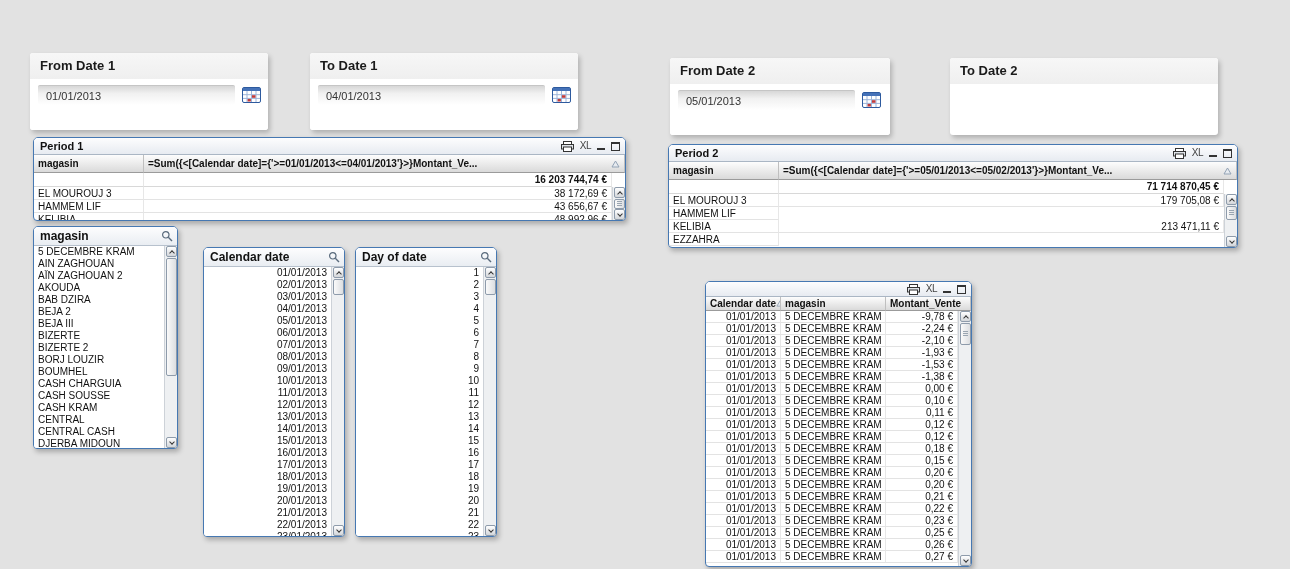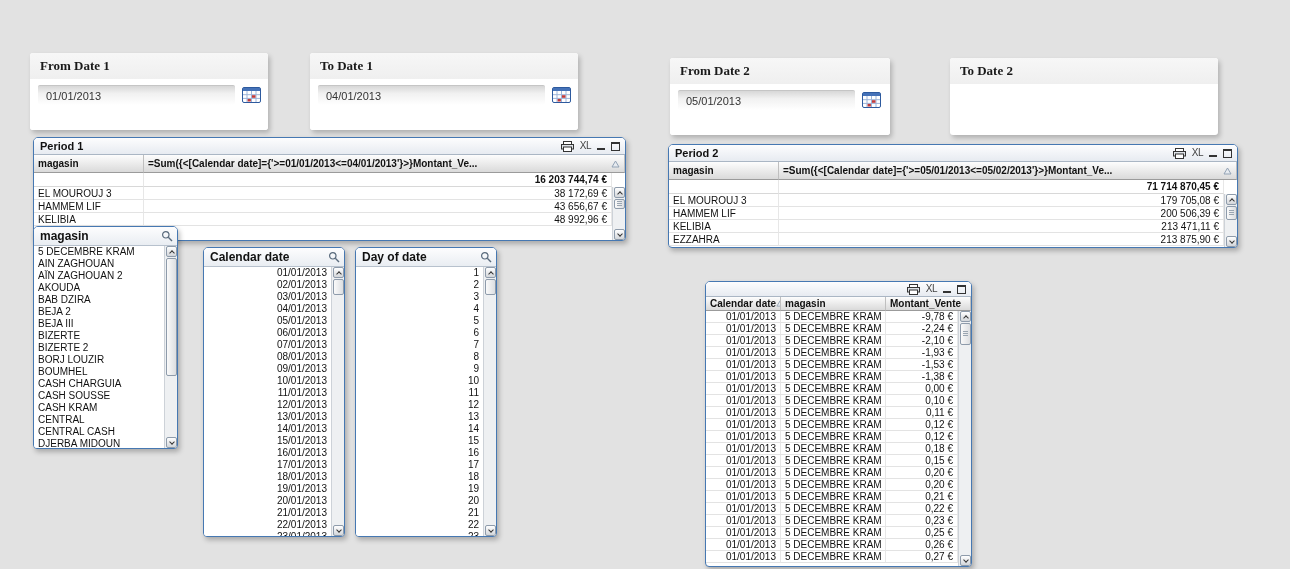--- a/index.html
+++ b/index.html
@@ -5,21 +5,21 @@
   * { margin:0; padding:0; box-sizing:border-box; }
   html,body { width:1290px; height:569px; overflow:hidden; }
   body { font-family:"Liberation Sans", sans-serif; background:#e2e2e2; }
   #screen { position:relative; width:1290px; height:569px; background:#e2e2e2; overflow:hidden; }
 
   
   .date-widget { position:absolute; background:#ffffff; border-radius:3px;
     box-shadow:2px 3px 5px rgba(0,0,0,.22); height:77px; }
   .dw-caption { height:26px; background:linear-gradient(180deg,#f7f7f7,#efefef);
     font-size:13px; font-weight:bold; color:#1a1a1a; padding:5px 12px 0 10px;
-    border-radius:3px 3px 0 0;font-family:Liberation Serif, serif; }
+    border-radius:3px 3px 0 0; }
   .dw-body { position:relative; height:51px; background:#fff; border-radius:0 0 3px 3px; }
   .date-input { position:absolute; top:6px; height:20px; font-family:"Liberation Sans",sans-serif;
     font-size:11px; color:#333; padding:0 0 0 8px; border:none; outline:none;
     background:linear-gradient(180deg,#d7d7d7 0%,#f1f1f1 40%,#ffffff 100%);
     border-top:1px solid #c5c5c5; border-radius:2px; }
   .cal-btn { position:absolute; top:8px; width:19px; height:16px; background:none; border:none;
     cursor:pointer; padding:0; }
 
   
   .qv-window { position:absolute; background:#fff; border:1px solid #4678b2;
@@ -82,21 +82,21 @@
   .sb-btn.up { top:0; } .sb-btn.down { bottom:0; }
   .chev { position:absolute; left:3px; width:4px; height:4px;
     border-left:1px solid #333; border-bottom:1px solid #333; }
   .sb-btn.up .chev { top:3.5px; transform:rotate(135deg); }
   .sb-btn.down .chev { top:2px; transform:rotate(-45deg); }
   .sb-thumb { position:absolute; left:1px; width:11px;
     background:linear-gradient(90deg,#fafafa,#dcdee1); border:1px solid #8e9bab; border-radius:2px; cursor:grab; }
   .sb-thumb.grip::after { content:""; position:absolute; left:2px; right:2px; top:50%; margin-top:-3px;
     height:5px; background:repeating-linear-gradient(180deg,#9aa5b1 0 1px,transparent 1px 2px); }
 
-  .period1-pos { left:33px; top:137px; width:593px; height:104px; }
+  .period1-pos { left:33px; top:137px; width:593px; height:84px; }
   .period2-pos { left:668px; top:144px; width:570px; height:104px; }
   .period .qv-caption { height:17px; }
 </style>
 </head>
 <body>
 
 <div id="screen">
 
   <div class="date-widget" style="left:30px;top:53px;width:238px;">
     <div class="dw-caption">From Date 1</div>
@@ -238,31 +238,29 @@
     </div>
     <div class="tbody">
 
         <div class="trow">
           <div class="td c1">EL MOUROUJ 3</div>
           <div class="td c2 num">179 705,08 €</div>
         </div>
 
         <div class="trow">
           <div class="td c1">HAMMEM LIF</div>
-          <div class="td c2 num">200 506,39 €</div>
         </div>
 
         <div class="trow">
           <div class="td c1">KELIBIA</div>
           <div class="td c2 num">213 471,11 €</div>
         </div>
 
         <div class="trow">
           <div class="td c1">EZZAHRA</div>
-          <div class="td c2 num">213 875,90 €</div>
         </div>
       </div>
     <div class="sb" style="top:49px;bottom:0;">
       <span class="sb-btn up">
           <i class="chev"></i>
         </span>
       <span class="sb-thumb grip" style="top:12px;height:14px;"></span>
       <span class="sb-btn down">
           <i class="chev"></i>
         </span>

